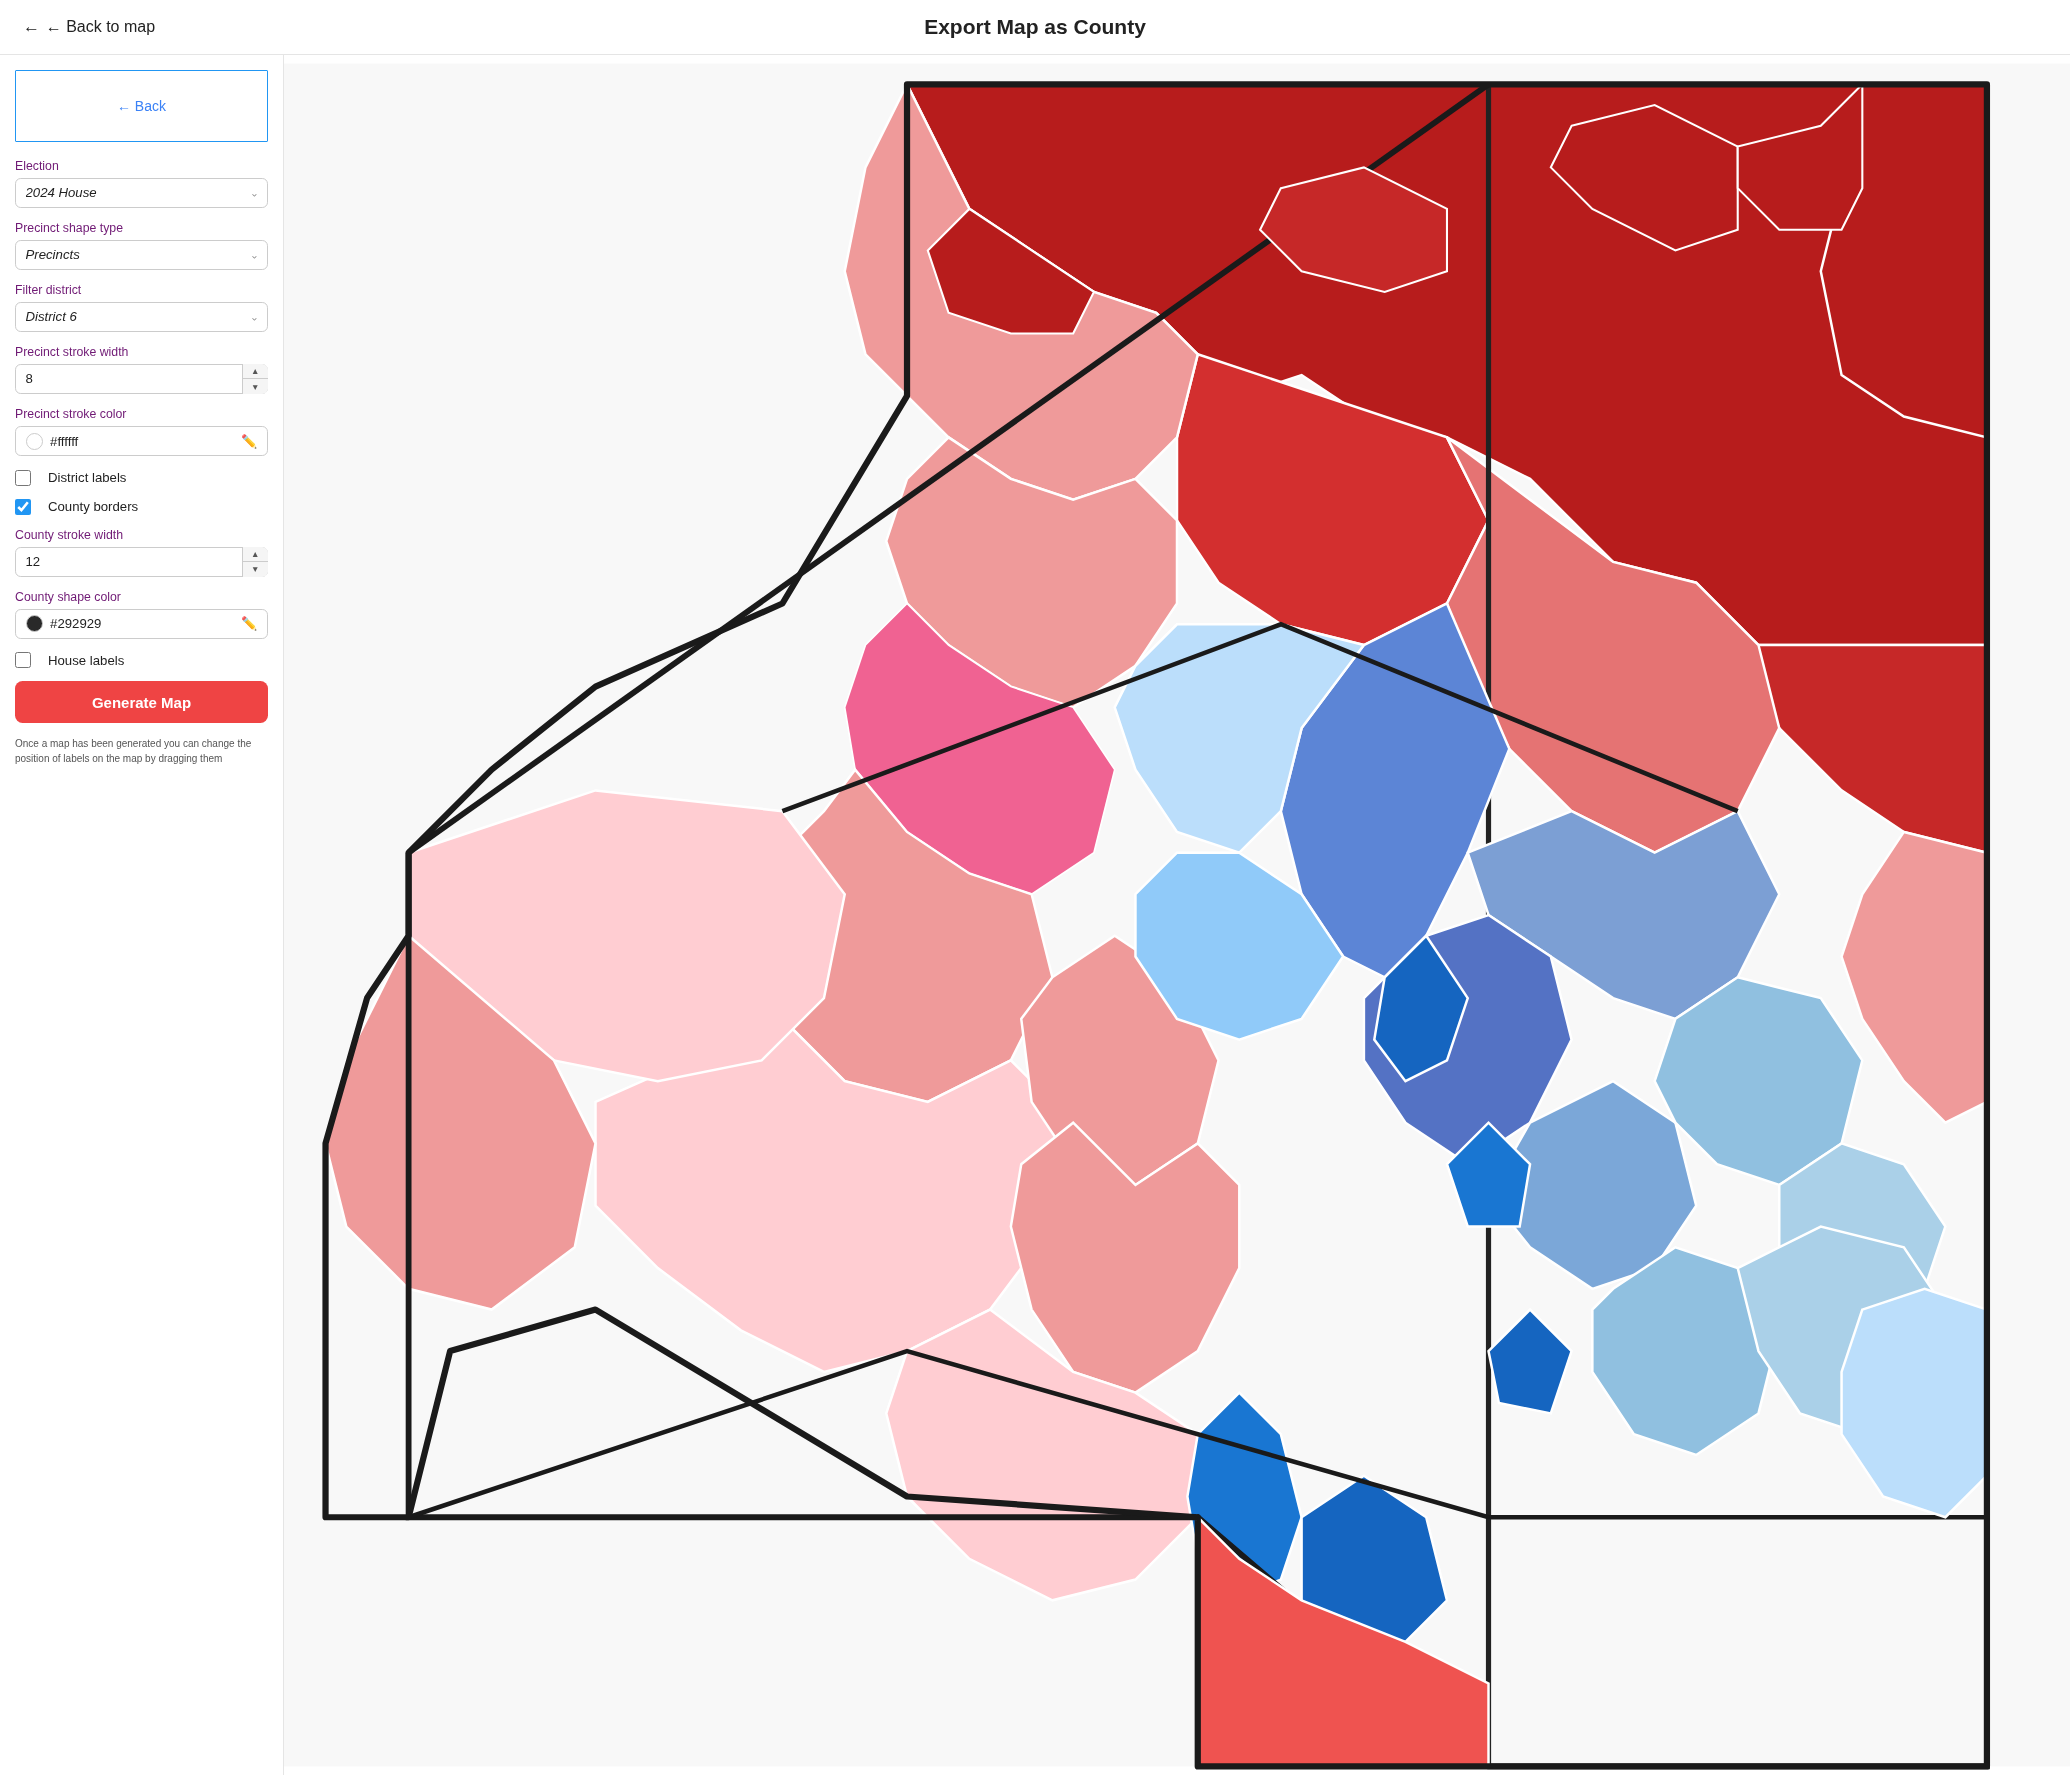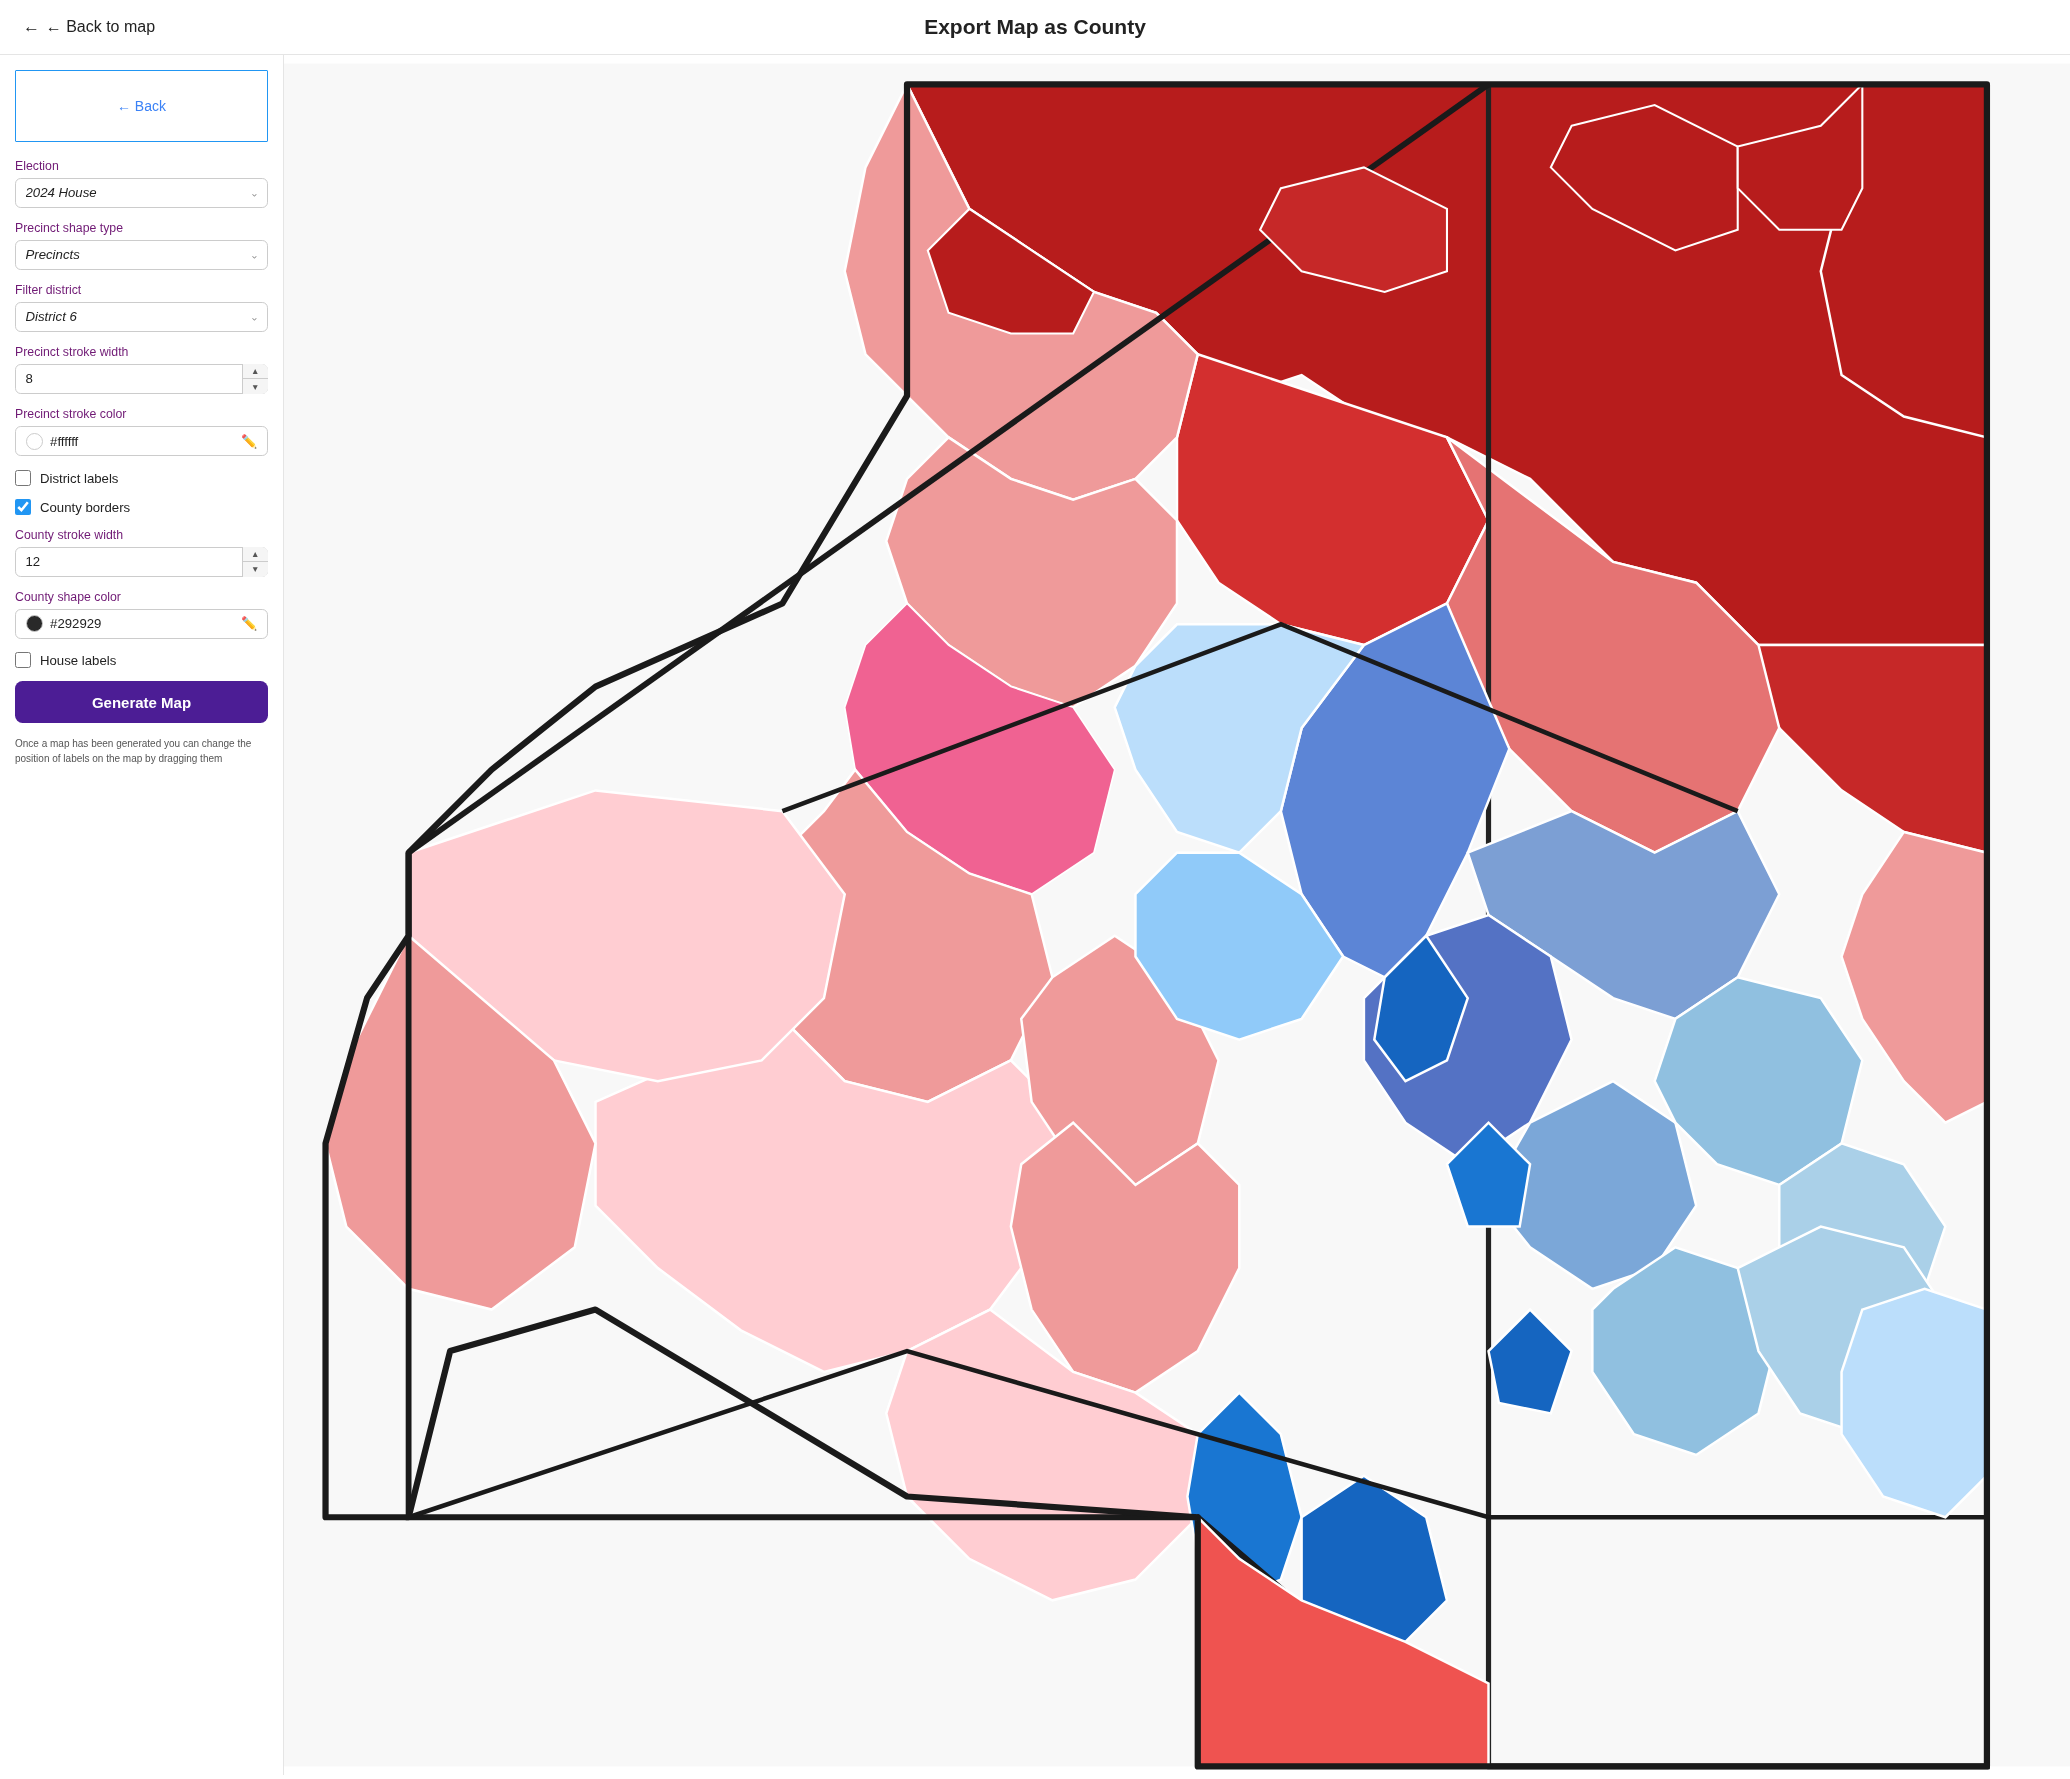--- a/index.html
+++ b/index.html
@@ -147,36 +147,36 @@
       background: transparent;
     }
     .pencil-icon {
       color: #888;
       font-size: 13.2px;
       cursor: pointer;
     }
 
     .checkbox-row {
       display: flex;
-      align-items: flex-end;
-      gap: 9px;
+      align-items: center;
+      gap: 17px;
       margin-bottom: 13.2px;
     }
     .checkbox-row input[type=checkbox] {
       width: 16px;
       height: 16px;
       cursor: pointer;
       accent-color: #2196F3;
     }
     .checkbox-label { font-size: 13.2px; color: #222; cursor: pointer; }
 
     .generate-btn {
       width: 100%;
       padding: 12.3px;
-      background: #4c1d95;
+      background: #ef4444;
       color: #fff;
       border: none;
       border-radius: 7.6px;
       font-size: 15px;
       font-weight: 600;
       cursor: pointer;
       margin-bottom: 13.2px;
     }
 
     .hint-text {

